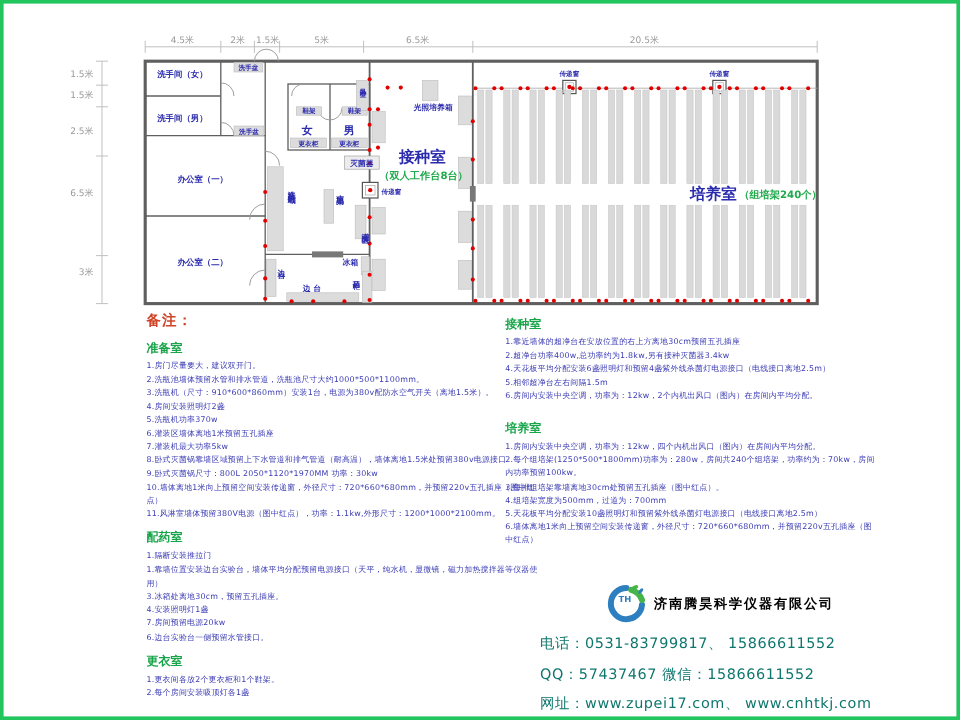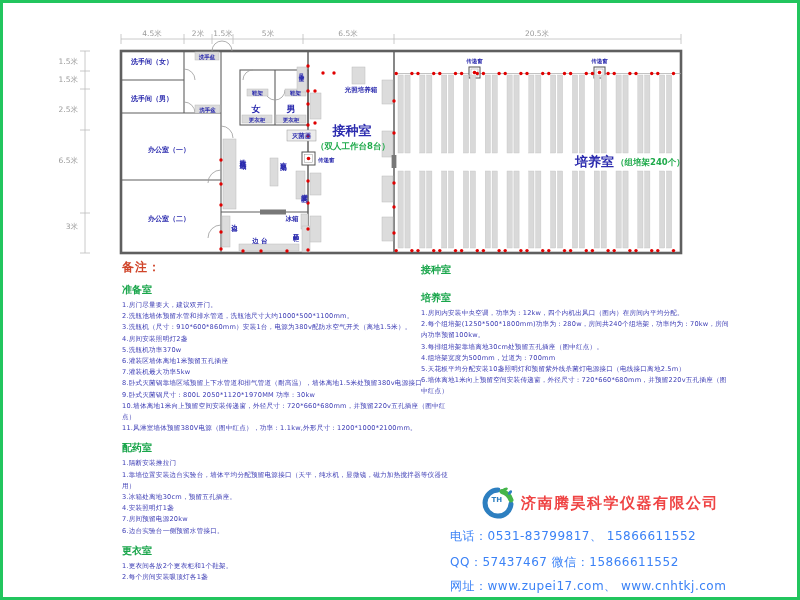--- a/index.html
+++ b/index.html
@@ -10,22 +10,22 @@
   .green{fill:#1faa4b;font-weight:bold;}
   .dim{fill:#9a9a9a;}
   .vt{writing-mode:vertical-rl;text-orientation:upright;letter-spacing:1px;}
   .notes-left{position:absolute;left:98px;top:256px;width:336px;margin-left:21px;}
   .notes-right{position:absolute;left:418px;top:260px;width:308px;}
   .notes-title{color:#d0452a;font-size:12px;font-weight:bold;margin-bottom:2px;letter-spacing:1px;}
   .sec-h{color:#18a54a;font-size:10px;font-weight:bold;margin:7px 0 3px 0;}
   .note-line{color:#3b3bb4;font-size:6.6px;line-height:11.2px;letter-spacing:0.2px;}
   .company{position:absolute;left:447px;top:484px;width:300px;}
   .company-row{display:flex;align-items:center;justify-content:center;}
-  .company-name{font-size:15px;font-weight:bold;color:#ef4444;letter-spacing:1.5px;margin-left:6px;}
-  .contact{font-size:12px;color:#3b82f6;letter-spacing:0.5px;margin-top:9px;}
+  .company-name{font-size:11px;font-weight:bold;color:#000000;letter-spacing:1.5px;margin-left:6px;}
+  .contact{font-size:12px;color:#0f766e;letter-spacing:0.5px;margin-top:9px;}
 </style>
 </head>
 <body>
 
 <div class="page">
 
   <svg id="plan" width="800" height="256" viewBox="0 0 800 256" style="position:absolute;left:0;top:0;">
 
     <g stroke="#bdbdbd" stroke-width="0.8">
       <line x1="118" y1="36" x2="678" y2="36"></line>
@@ -334,20 +334,27 @@
       <div>
           <div class="note-line">1.更衣间各放2个更衣柜和1个鞋架。</div>
           <div class="note-line">2.每个房间安装吸顶灯各1盏</div>
         </div>
     </div>
   </div>
 
   <div class="notes-right">
     <div>
       <div class="sec-h" style="margin-top:0">接种室</div>
+      <div>
+          <div class="note-line">1.靠近墙体的超净台在安放位置的右上方离地30cm预留五孔插座</div>
+          <div class="note-line">2.超净台功率400w,总功率约为1.8kw,另有接种灭菌器3.4kw</div>
+          <div class="note-line">4.天花板平均分配安装6盏照明灯和预留4盏紫外线杀菌灯电源接口（电线接口离地2.5m）</div>
+          <div class="note-line">5.相邻超净台左右间隔1.5m</div>
+          <div class="note-line">6.房间内安装中央空调，功率为：12kw，2个内机出风口（图内）在房间内平均分配。</div>
+        </div>
     </div>
     <div>
       <div class="sec-h" style="margin-top:14px">培养室</div>
       <div>
           <div class="note-line">1.房间内安装中央空调，功率为：12kw，四个内机出风口（图内）在房间内平均分配。</div>
           <div class="note-line">2.每个组培架(1250*500*1800mm)功率为：280w，房间共240个组培架，功率约为：70kw，房间内功率预留100kw。</div>
           <div class="note-line">3.每排组培架靠墙离地30cm处预留五孔插座（图中红点）。</div>
           <div class="note-line">4.组培架宽度为500mm，过道为：700mm</div>
           <div class="note-line">5.天花板平均分配安装10盏照明灯和预留紫外线杀菌灯电源接口（电线接口离地2.5m）</div>
           <div class="note-line">6.墙体离地1米向上预留空间安装传递窗，外径尺寸：720*660*680mm，并预留220v五孔插座（图中红点）</div>

